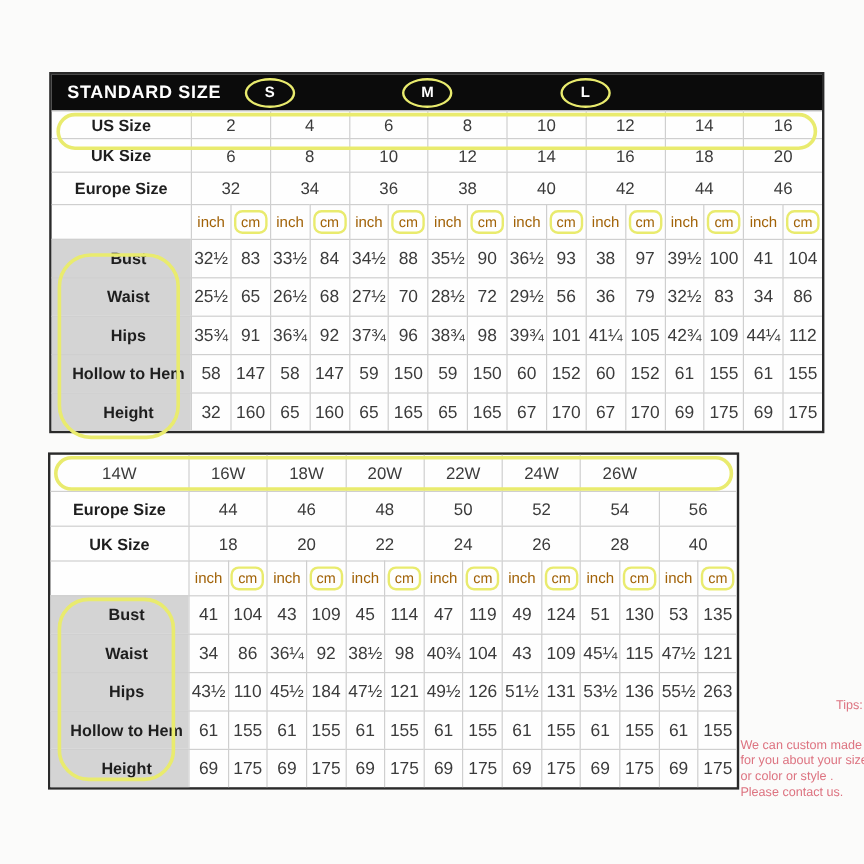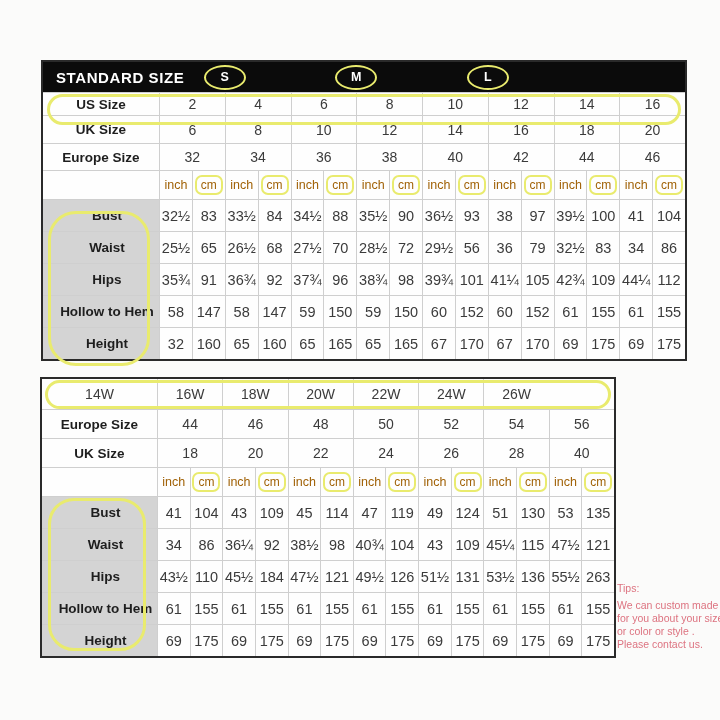--- a/index.html
+++ b/index.html
@@ -58,21 +58,21 @@
   }
   .hl{
     position:absolute;border:3px solid var(--yl);
     pointer-events:none;box-sizing:border-box;z-index:5;
   }
   #tips{
     position:absolute;left:617px;top:582px;width:102px;
     color:var(--tips);font-size:10.5px;line-height:13px;
     white-space:nowrap;
   }
-  #tips .tips-title{margin-bottom:4px;}
+  #tips .tips-title{margin-bottom:20px;text-align:right;}
   #tips .tips-line{margin-left:0;}
 </style>
 </head>
 <body>
 
 <div class="tbl" id="standard-table">
     <div class="row hdr" style="grid-template-columns: 116px repeat(4, 1fr); height: 30px;">
       <div class="cell title">STANDARD SIZE</div>
       <div class="cell grp">
         <span class="oval">S</span>

